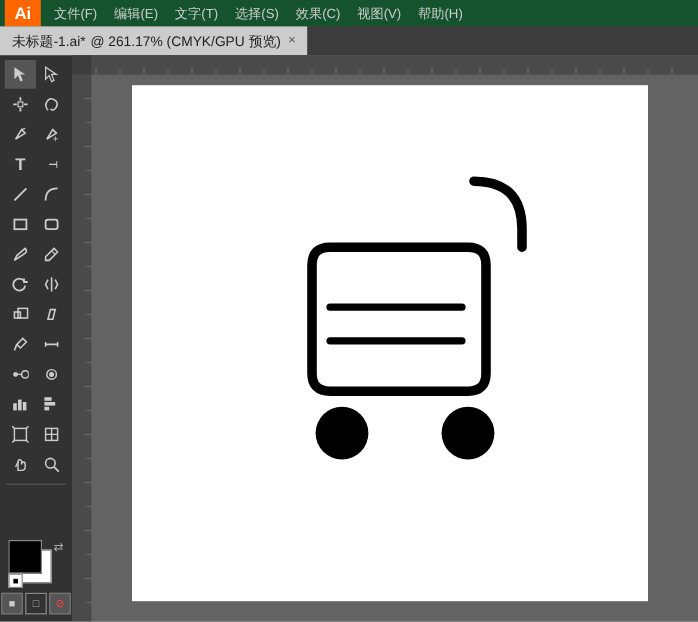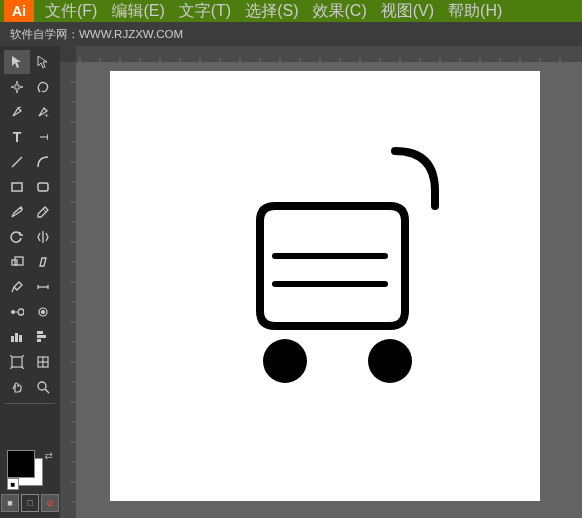--- a/index.html
+++ b/index.html
@@ -10,21 +10,21 @@
       font-family: Arial, sans-serif;
       font-size: 12px;
       overflow: hidden;
       user-select: none;
     }
 
     
     #menu-bar {
       width: 100%;
       height: 22px;
-      background: #4d7c0f;
+      background: #14532d;
       display: flex;
       align-items: center;
       padding: 0 4px;
       color: #ccc;
       font-size: 12px;
     }
     #ai-logo {
       width: 30px;
       height: 22px;
       background: #ff6600;
@@ -37,21 +37,21 @@
       margin-right: 4px;
       flex-shrink: 0;
     }
     .menu-item {
       padding: 0 7px;
       height: 22px;
       display: flex;
       align-items: center;
       color: #cccccc;
       cursor: pointer;
-      font-size: 16px;
+      font-size: 11px;
       white-space: nowrap;
     }
 
     
     #tab-bar {
       width: 100%;
       height: 24px;
       background: #3c3c3c;
       display: flex;
       align-items: center;
@@ -253,21 +253,25 @@
   <div class="menu-item">文件(F)</div>
   <div class="menu-item">编辑(E)</div>
   <div class="menu-item">文字(T)</div>
   <div class="menu-item">选择(S)</div>
   <div class="menu-item">效果(C)</div>
   <div class="menu-item">视图(V)</div>
   <div class="menu-item">帮助(H)</div>
 </div>
 
 <div id="tab-bar">
-  <div id="tab-info">软件自学网：WWW.RJZXW.COM</div>
+  <div id="active-tab">
+    <span>未标题-1.ai*</span>
+    <span style="margin-left:4px;">@ 261.17%  (CMYK/GPU 预览)</span>
+    <span class="close-btn">×</span>
+  </div>
 </div>
 
 <div id="main">
 
   <div id="toolbar">
 
     <div class="tool-row">
       <div class="tool-btn active" title="Selection Tool">
         <svg width="14" height="14" viewBox="0 0 14 14" fill="#ccc">
             <polygon points="2,1 2,11 5,8 7,13 9,12 7,7 11,7"></polygon>

